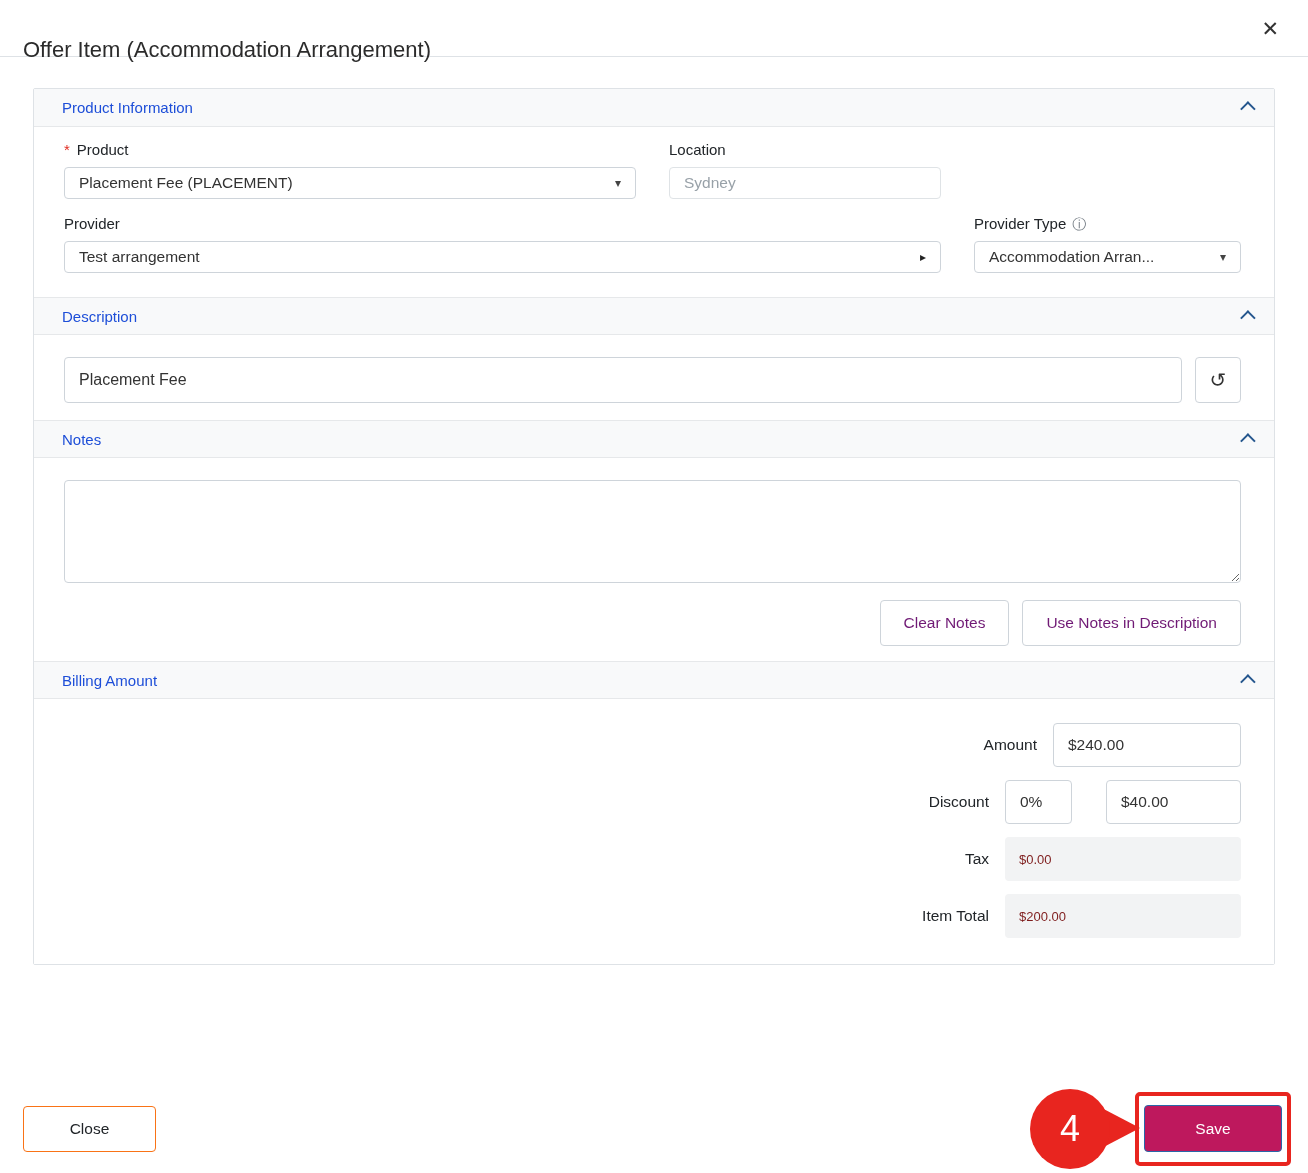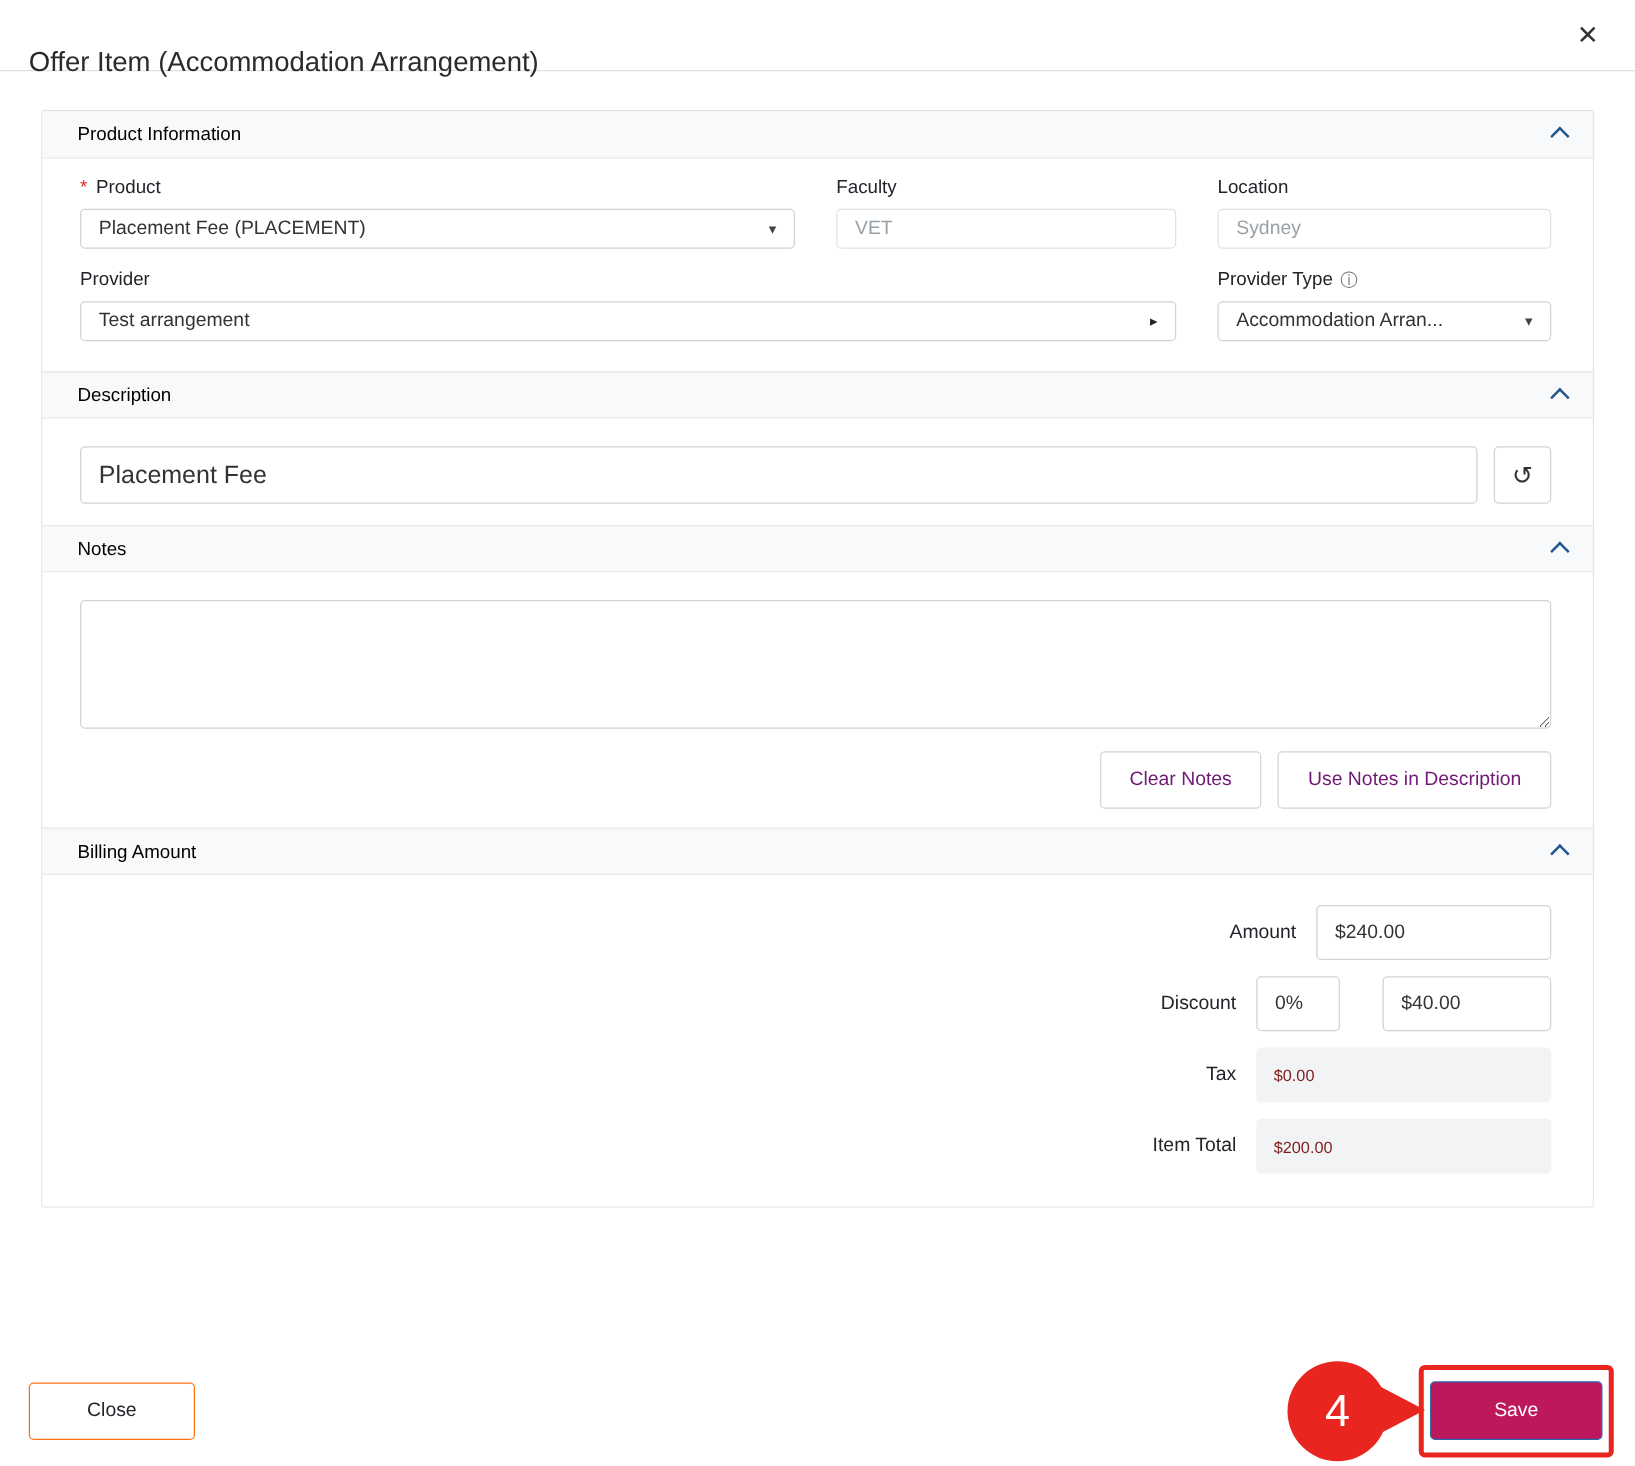--- a/index.html
+++ b/index.html
@@ -30,21 +30,21 @@
   .card {
     margin: 31px 33px 0 33px;
     border: 1px solid #dee2e6;
     border-radius: 2px;
   }
   .sec-header {
     height: 38px;
     background: #f8f9fa;
     display: flex; align-items: center; justify-content: space-between;
     padding: 0 22px 0 28px;
-    font-size: 15px; color: #000000;
+    font-size: 15px; color: #1d4ed8;
     border-bottom: 1px solid #e6e8ea;
     cursor: pointer;
   }
   .section + .section .sec-header { border-top: 1px solid #e6e8ea; }
   .chevron-up {
     width: 11px; height: 11px;
     border-top: 2.5px solid #24568d;
     border-right: 2.5px solid #24568d;
     transform: rotate(-45deg) translateY(2px);
     display: inline-block;
@@ -78,21 +78,21 @@
   }
   .selectbox { cursor: pointer; }
   .caret { font-size: 12px; color: #444; margin-left: 8px; }
   .provider-caret { font-size: 12px; color: #222; }
   .disabled-input { color: #98a1a8; border-color: #dfe3e6; }
   .info-icon { color: #6c757d; font-size: 14px; line-height: 1; }
 
   input.text-input {
     height: 44px; width: 100%;
     border: 1px solid #ced4da; border-radius: 4px;
-    padding: 0 14px; font-size: 20px; color: #333;
+    padding: 0 14px; font-size: 16px; color: #333;
     font-family: "Liberation Sans", sans-serif;
     outline: none;
   }
 
   
   .desc-body { padding: 22px 33px 17px 30px; display: flex; gap: 13px; align-items: center; }
   .desc-body input.text-input { flex: 1; height: 46px; }
   .icon-btn {
     width: 46px; height: 46px; flex: 0 0 46px;
     border: 1px solid #ced4da; border-radius: 4px; background: #fff;
@@ -198,26 +198,20 @@
           <label>
               <span class="req">*</span>
               <span>Product</span>
             </label>
           <div class="selectbox">
             <span>Placement Fee (PLACEMENT)</span>
             <span class="caret">▾</span>
           </div>
         </div>
         <div class="field">
-          <label>Faculty</label>
-          <div class="input disabled-input">
-            <span>VET</span>
-          </div>
-        </div>
-        <div class="field">
           <label>Location</label>
           <div class="input disabled-input">
             <span>Sydney</span>
           </div>
         </div>
       </div>
       <div class="grid-row">
         <div class="field span2">
           <label>Provider</label>
           <div class="input">

